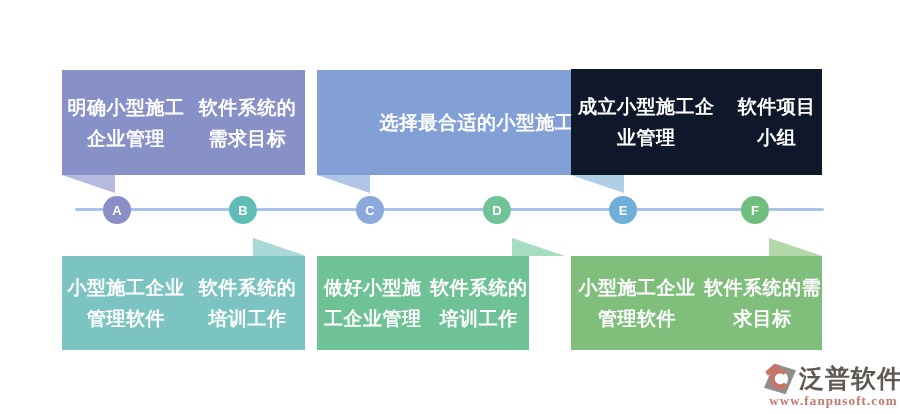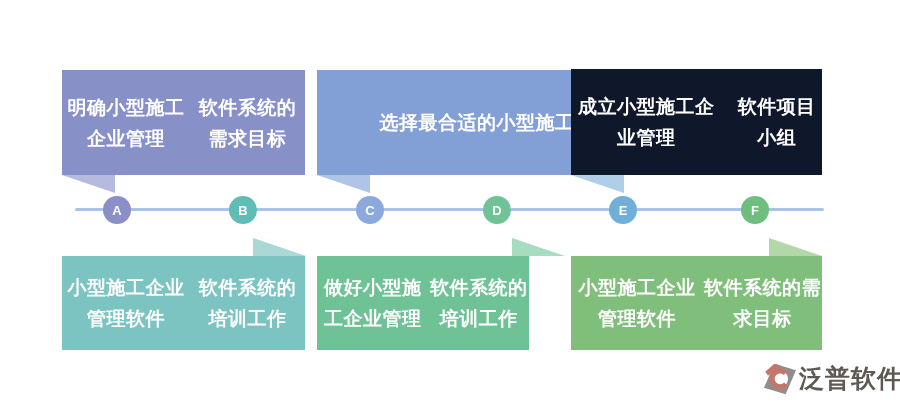--- a/index.html
+++ b/index.html
@@ -97,15 +97,16 @@
   <div class="logo">
     <div class="logo-row">
       <svg width="32" height="32" viewBox="0 0 40 40" aria-hidden="true">
         <polygon points="13,1 40,9 27,39 0,31" fill="#8E8E8E"></polygon>
         <circle cx="19" cy="20" r="11" fill="#ffffff"></circle>
         <path d="M27,12.5 A10,10 0 1 0 27.5,26.5" stroke="#C4766B" stroke-width="6.5" fill="none"></path>
         <polygon points="13,1 21,3.3 5,16 1.5,11" fill="#C4766B"></polygon>
       </svg>
       <span class="logo-name" style="color: rgb(94, 89, 83);">泛普软件</span>
     </div>
+    <div class="logo-url" style="color: rgb(196, 118, 107);">www.fanpusoft.com</div>
   </div>
 
 </div>
 
 </body></html>

